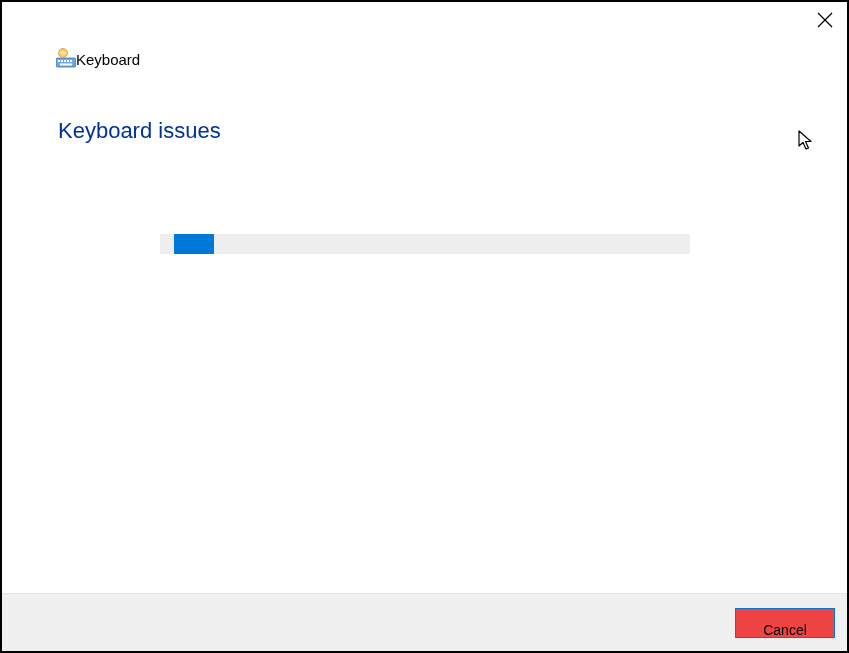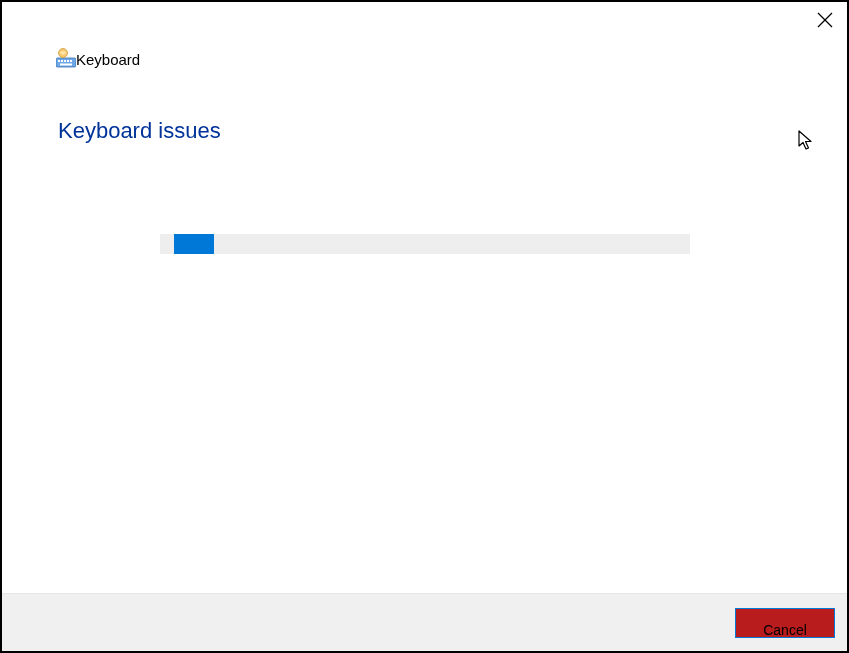--- a/index.html
+++ b/index.html
@@ -93,21 +93,21 @@
       background: #f0f0f0;
       border-top: 1px solid #e5e5e5;
       display: flex;
       justify-content: flex-end;
       align-items: center;
       padding-right: 12px;
     }
     .cancel-btn {
       min-width: 100px;
       height: 30px;
-      background: #b91c1c;
+      background: #ef4444;
       border: 1px solid #0078d7;
       color: #000000;
       font-size: 14px;
       font-family: inherit;
       cursor: pointer;
       padding: 13px 18px;
     }
     .cursor {
       position: absolute;
       pointer-events: none;

